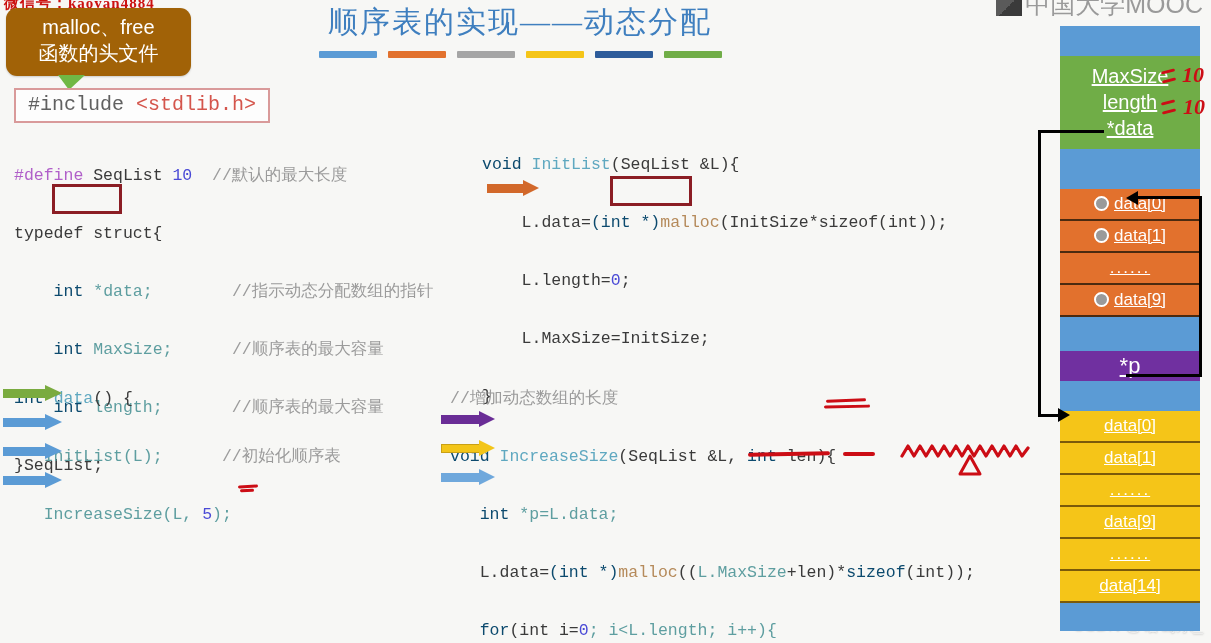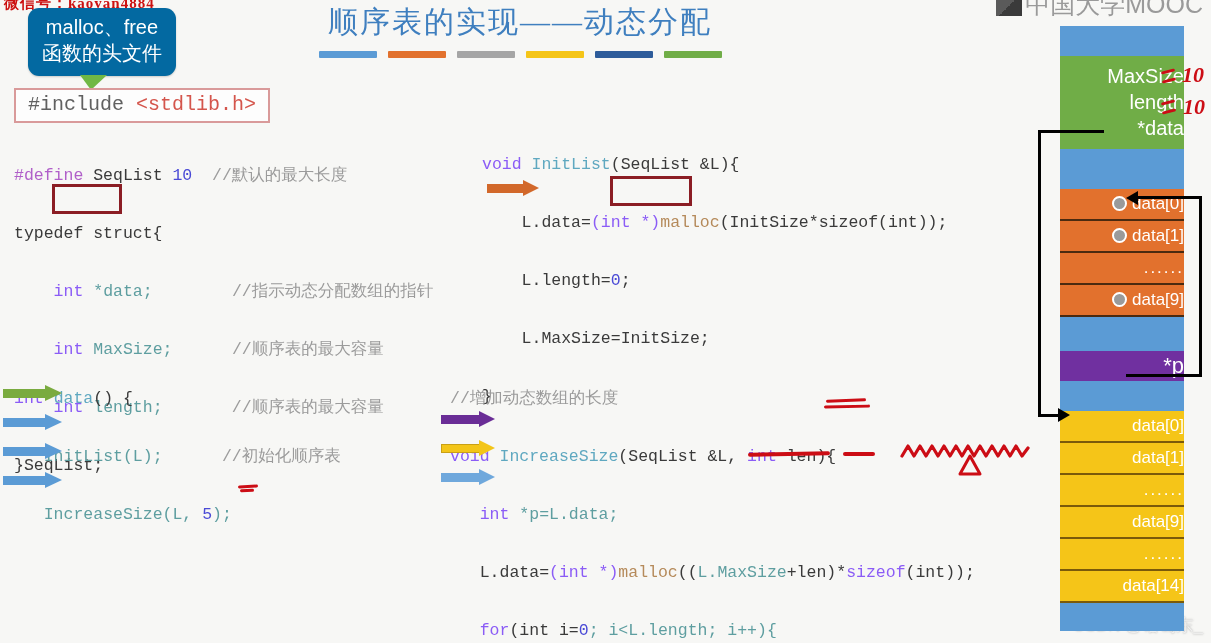--- a/index.html
+++ b/index.html
@@ -44,23 +44,23 @@
     padding-top:2px;
   }
   #title-rule {
     position:absolute; top:51px; left:0; width:1040px;
     display:flex; justify-content:center; gap:11px;
   }
   #title-rule span { display:block; width:58px; height:7px; border-radius:1px; }
 
   
   #bubble {
-    position:absolute; left:28px; top:8px;
-    width:148px; padding:6px 10px 10px;
-    background:#0369a1; border-radius:11px;
+    position:absolute; left:6px; top:8px;
+    width:185px; padding:6px 10px 10px;
+    background:#a16207; border-radius:11px;
     color:#ffffff; text-align:center; line-height:1.3;
     font-family:"Liberation Sans", sans-serif;
     box-shadow:0 1px 2px rgba(0,0,0,.18);
   }
   #bubble .l1 { font-size:20px; }
   #bubble .l2 { font-size:20px; }
   #bubble:after {
     content:""; position:absolute; left:52px; bottom:-14px;
     border-left:11px solid transparent; border-right:16px solid transparent;
     border-top:15px solid #70b845;
@@ -76,21 +76,21 @@
   #include-box .kw { color:#606060; }
   #include-box .hdr { color:#d4554c; }
 
   
   .code {
     position:absolute;
     font-family:"Liberation Mono", monospace;
     font-size:16.5px; line-height:29px;
     white-space:pre; color:#3a3a3a;
   }
-  .c-kw     { color:#8b5cf6; }
+  .c-kw     { color:#0c4a6e; }
   .c-fn     { color:#5fa8c0; }
   .c-num    { color:#4a4ad6; }
   .c-cmt    { color:#9b9b9b; }
   .c-teal   { color:#5e9ea0; }
   .c-str    { color:#b58a5a; }
   .c-plain  { color:#3a3a3a; }
   .c-pink   { color:#b05fc9; }
 
   
   .redbox {
@@ -109,23 +109,24 @@
   
   .pen { position:absolute; pointer-events:none; }
   .pen-line { position:absolute; background:#cc0d15; border-radius:2px; }
 
   
   #mem {
     position:absolute; left:1060px; top:26px;
     width:124px;
   }
   .mcell {
-    width:124px; color:#ffffff; text-align:right;
+    width:140px; color:#ffffff; text-align:center;
     font-family:"Liberation Sans", sans-serif;
     position:relative;
+    text-decoration:underline;
   }
   .mblue   { background:#5b9bd5; }
   .mgreen  { background:#70ad47; }
   .morange { background:#e2712d; border-bottom:2px solid #4a2a10; }
   .myellow { background:#f5c518; border-bottom:2px solid #7a5a0a; }
   .mpurple { background:#7030a0; }
   .mfield  { font-size:20px; line-height:26px; }
   .mslot   { font-size:17px; line-height:30px; }
   .mdots   { font-size:17px; line-height:30px; letter-spacing:2px; }
   .bullet {

